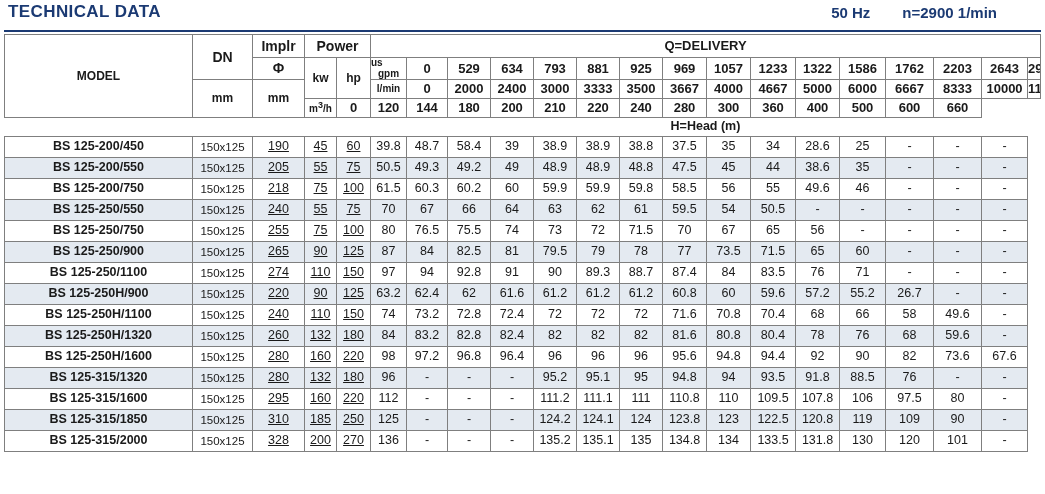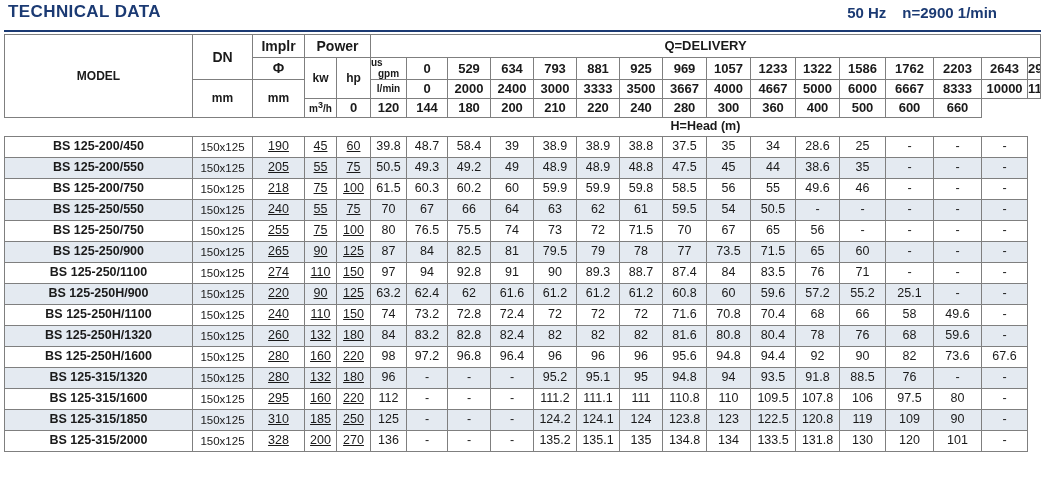--- a/index.html
+++ b/index.html
@@ -31,21 +31,21 @@
   }
   .topbar-title {
     font-size: 17px;
     font-weight: bold;
     color: #1b3a73;
     letter-spacing: 0.4px;
   }
   .topbar-right {
     display: flex;
     align-items: flex-start;
-    gap: 16px;
+    gap: 32px;
     padding-right: 40px;
   }
   .topbar-hz, .topbar-rpm {
     font-size: 15px;
     font-weight: bold;
     color: #1b3a73;
   }
   .rule {
     height: 2px;
     background: #1b3a73;
@@ -414,21 +414,21 @@
         <td>62</td>
         <td>61.6</td>
         <td>61.2</td>
         <td>61.2</td>
         <td>61.2</td>
         <td>60.8</td>
         <td>60</td>
         <td>59.6</td>
         <td>57.2</td>
         <td>55.2</td>
-        <td>25.1</td>
+        <td>26.7</td>
         <td>-</td>
         <td>-</td>
       </tr>
       <tr>
         <td class="model">BS 125-250H/1100</td>
         <td class="dn">150x125</td>
         <td class="impl">240</td>
         <td class="kw">110</td>
         <td class="hp">150</td>
         <td>74</td>

